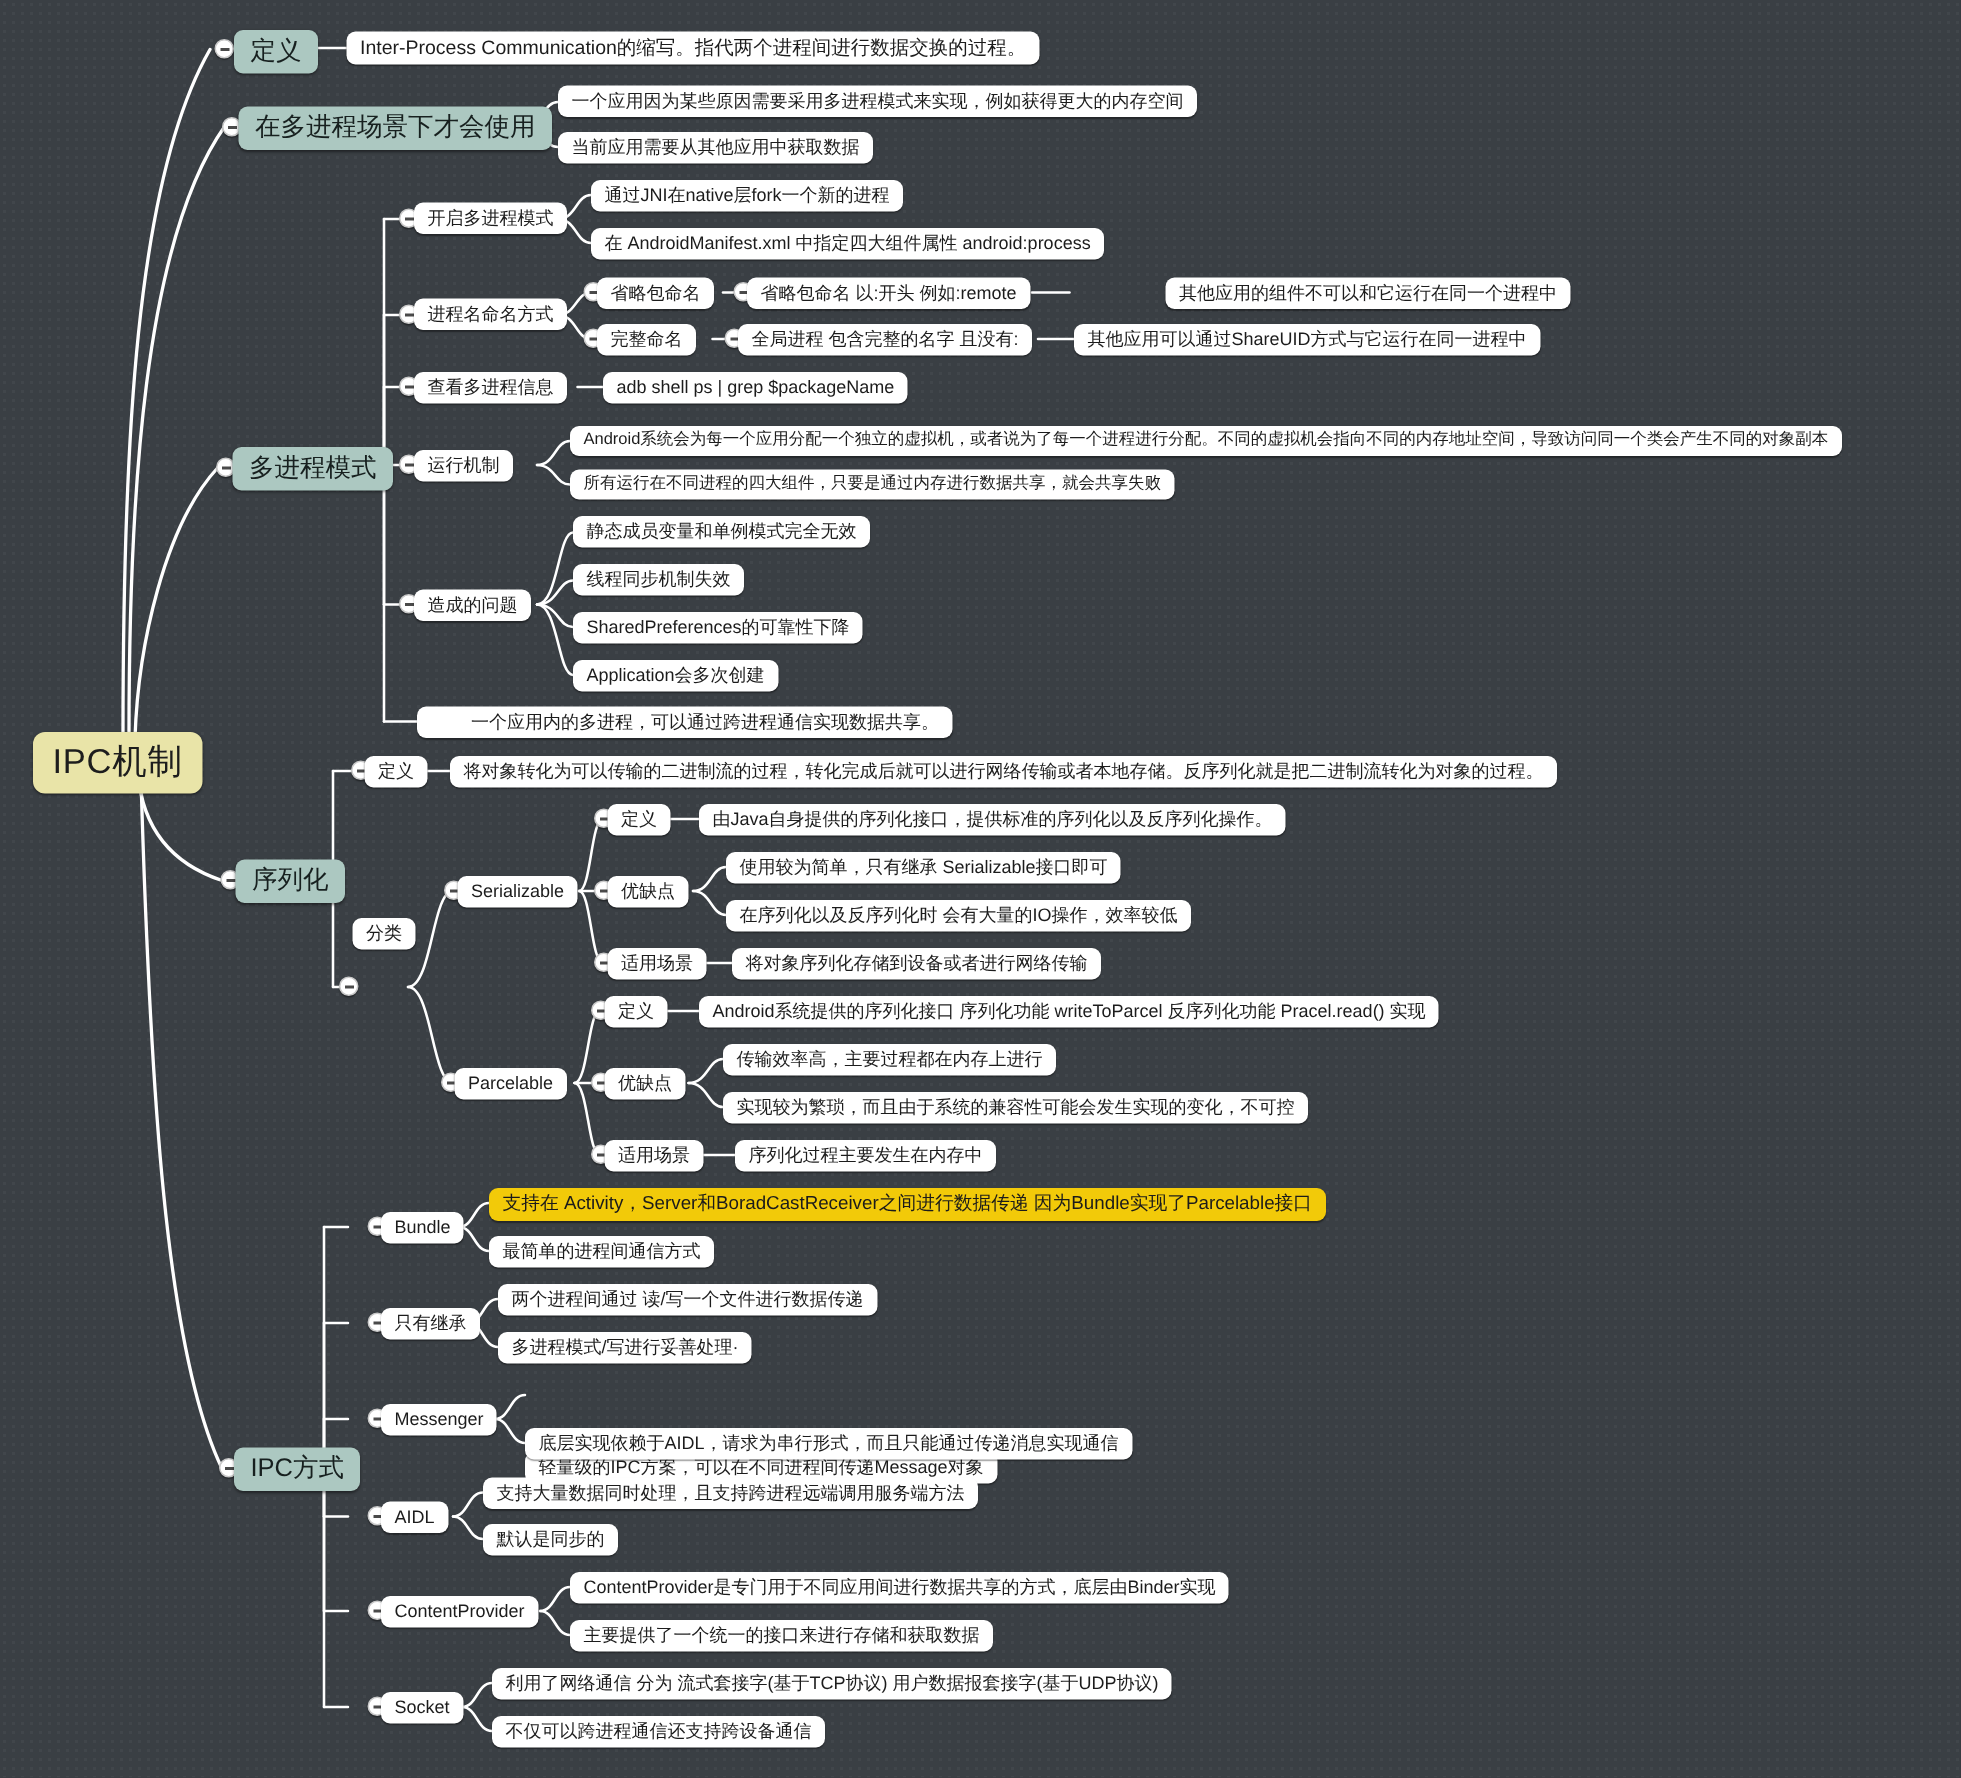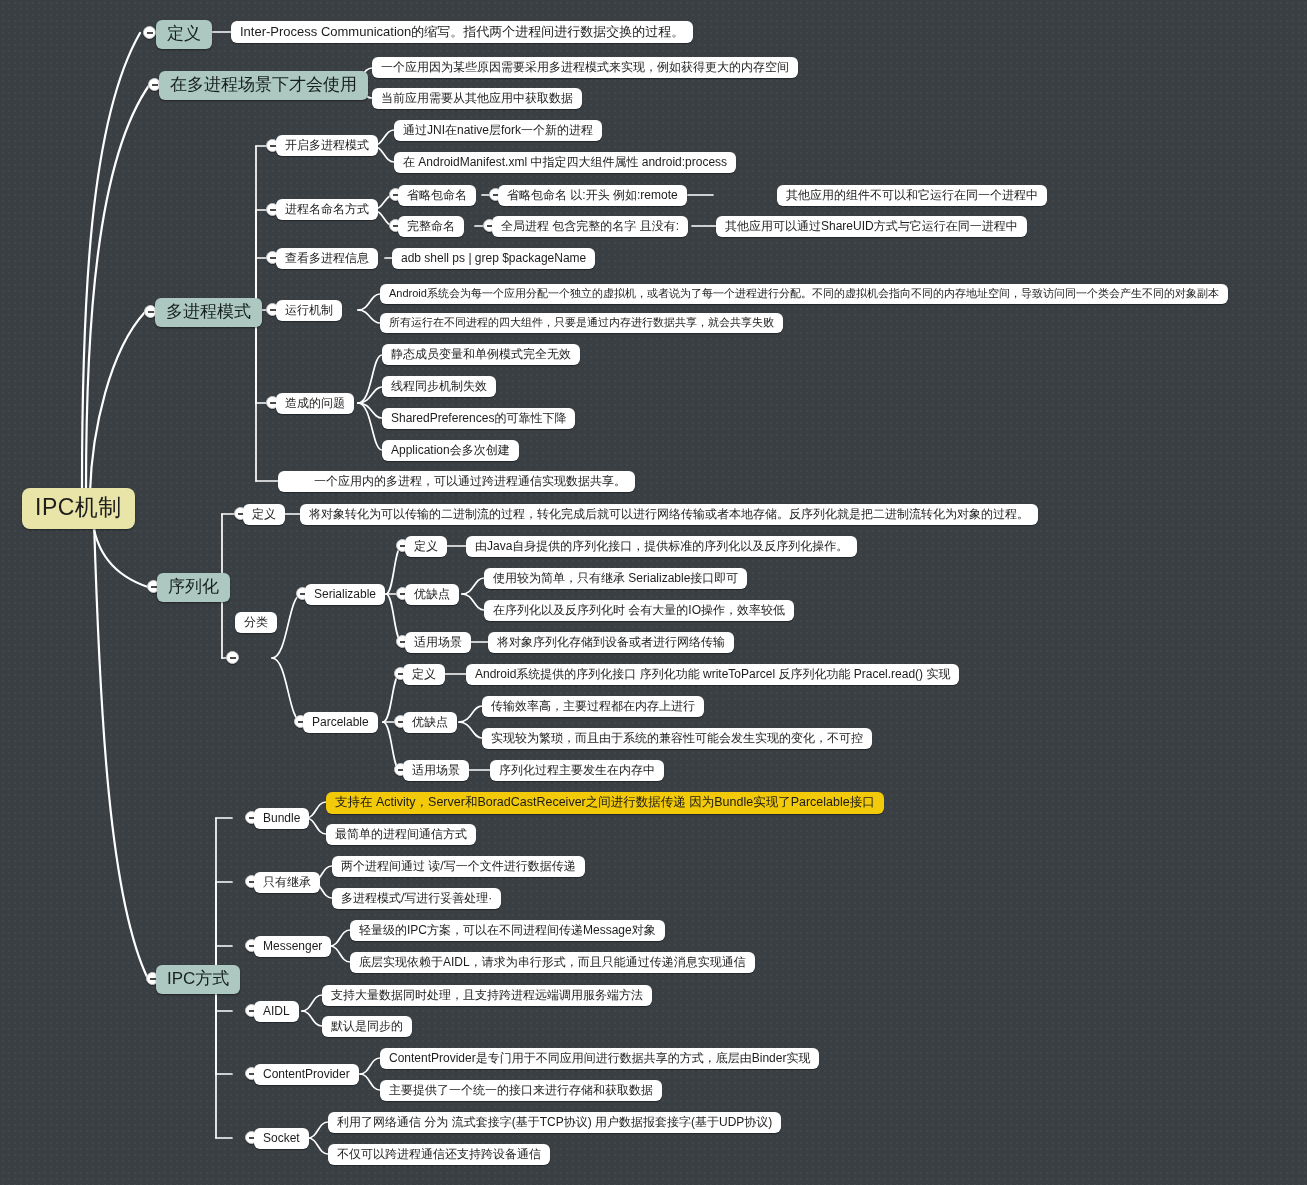--- a/index.html
+++ b/index.html
@@ -273,21 +273,21 @@
     <span>全局进程 包含完整的名字 且没有:</span>
   </div>
   <div class="node n-w t12" style="left:716px; top:216px;">
     <span>其他应用可以通过ShareUID方式与它运行在同一进程中</span>
   </div>
 
   <div class="tog" style="left:266px; top:251px;"></div>
   <div class="node n-w t12" style="left:276px; top:248px;">
     <span>查看多进程信息</span>
   </div>
-  <div class="node n-w t12" style="left:392px; top:248px;">
+  <div class="node n-w t12" style="left:402px; top:248px;">
     <span>adb shell ps | grep $packageName</span>
   </div>
 
   <div class="tog" style="left:266px; top:303px;"></div>
   <div class="node n-w t12" style="left:276px; top:300px;">
     <span>运行机制</span>
   </div>
   <div class="node n-w t11" style="left:380px; top:284px;">
     <span>Android系统会为每一个应用分配一个独立的虚拟机，或者说为了每一个进程进行分配。不同的虚拟机会指向不同的内存地址空间，导致访问同一个类会产生不同的对象副本</span>
   </div>
@@ -416,21 +416,21 @@
     <span>两个进程间通过 读/写一个文件进行数据传递</span>
   </div>
   <div class="node n-w t12" style="left:332px; top:888px;">
     <span>多进程模式/写进行妥善处理·</span>
   </div>
 
   <div class="tog" style="left:245px; top:939px;"></div>
   <div class="node n-w t12" style="left:254px; top:936px;">
     <span>Messenger</span>
   </div>
-  <div class="node n-w t12" style="left:350px; top:920px;">
+  <div class="node n-w t12" style="left:350px; top:968px;">
     <span>轻量级的IPC方案，可以在不同进程间传递Message对象</span>
   </div>
   <div class="node n-w t12" style="left:350px; top:952px;">
     <span>底层实现依赖于AIDL，请求为串行形式，而且只能通过传递消息实现通信</span>
   </div>
 
   <div class="tog" style="left:245px; top:1004px;"></div>
   <div class="node n-w t12" style="left:254px; top:1001px;">
     <span>AIDL</span>
   </div>

